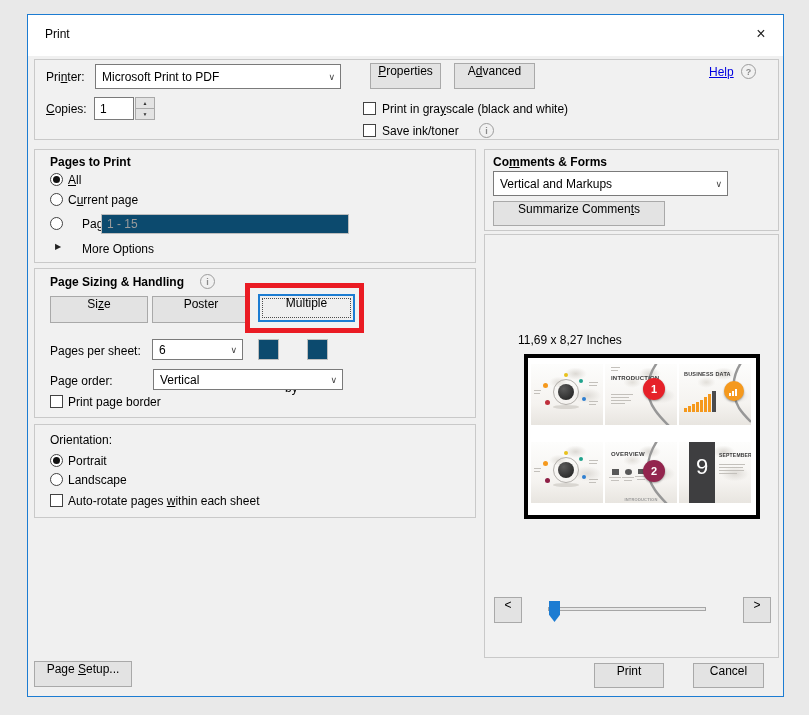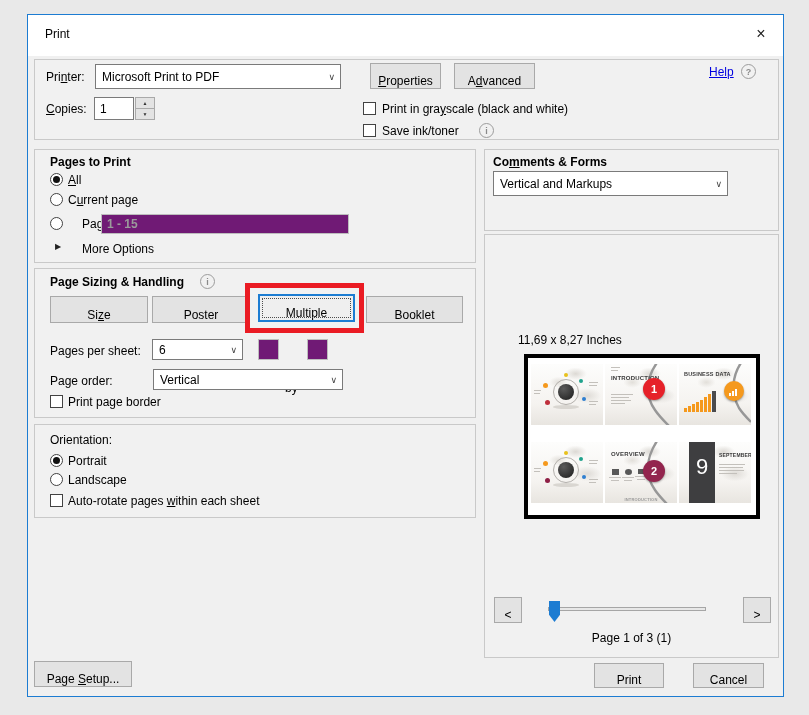--- a/index.html
+++ b/index.html
@@ -5,25 +5,25 @@
   *{box-sizing:border-box;margin:0;padding:0;font-family:"Liberation Sans",sans-serif;}
   html,body{width:809px;height:715px;overflow:hidden;}
   body{background:#e9e9e9;position:relative;font-size:12px;color:#000;}
   .dialog{position:absolute;left:27px;top:14px;width:757px;height:683px;background:#f0f0f0;border:1px solid var(--accent);}
   .titlebar{position:absolute;left:0;top:0;right:0;height:41px;background:#ffffff;}
   .wtitle{position:absolute;left:17px;top:12px;font-size:12px;}
   .close{position:absolute;right:8px;top:6px;width:28px;height:26px;text-align:center;line-height:26px;font-size:16px;color:#222;cursor:pointer;}
   .gbox{position:absolute;border:1px solid #c9c9c9;background:#f1f1f1;}
   .lbl{position:absolute;white-space:nowrap;line-height:14px;}
   .bold{font-weight:bold;}
-  .btn{position:absolute;background:#e3e3e3;border:1px solid #a9a9a9;display:flex;align-items:flex-end;justify-content:center;font-size:12px;cursor:pointer;}
+  .btn{position:absolute;background:#e3e3e3;border:1px solid #a9a9a9;display:flex;align-items:flex-start;justify-content:center;font-size:12px;cursor:pointer;}
   .combo{position:absolute;background:#fff;border:1px solid #7a7a7a;display:flex;align-items:center;padding-left:6px;cursor:pointer;white-space:nowrap;}
   .combo .chev{position:absolute;right:5px;top:50%;transform:translateY(-52%);font-size:9px;color:#3f3f3f;}
   .field{position:absolute;background:#fff;border:1px solid #7a7a7a;display:flex;align-items:center;padding-left:5px;}
-  .field.dis{border-color:#bdbdbd;color:#9b9b9b;background:#701a75;font-weight:bold;}
+  .field.dis{border-color:#bdbdbd;color:#9b9b9b;background:#0c4a6e;}
   .radio{position:absolute;width:13px;height:13px;border:1px solid #424242;border-radius:50%;background:#fff;cursor:pointer;}
   .radio.sel::after{content:"";position:absolute;left:2px;top:2px;width:7px;height:7px;border-radius:50%;background:#101010;}
   .cb{position:absolute;width:13px;height:13px;border:1px solid #424242;background:#fff;cursor:pointer;}
   .icirc{position:absolute;width:15px;height:15px;border:1px solid #9c9c9c;border-radius:50%;color:#8a8a8a;font-size:9px;font-weight:bold;font-family:"Liberation Serif",serif;display:flex;align-items:center;justify-content:center;}
   .helplink{position:absolute;color:var(--link_blue);text-decoration:underline;cursor:pointer;}
   .spin{position:absolute;width:20px;height:23px;display:flex;flex-direction:column;}
   .spin span{flex:1;background:#e3e3e3;border:1px solid #a9a9a9;font-size:5px;display:flex;align-items:center;justify-content:center;color:#333;cursor:pointer;}
   .spin span:first-child{border-bottom:none;}
   .tri{position:absolute;font-size:8px;color:#222;}
   .btn.focusmult{border:2px solid var(--accent);background:#efefef;}
@@ -133,23 +133,20 @@
 
     <div class="btn" style="left:15px;top:27px;width:98px;height:27px;">
         <span>Si<u>z</u>e</span>
       </div>
     <div class="btn focusmult" style="left:223px;top:25px;width:97px;height:28px;">
         <span>Multiple</span>
       </div>
     <div class="btn" style="left:117px;top:27px;width:98px;height:27px;">
         <span>Poster</span>
       </div>
-    <div class="btn" style="left:331px;top:27px;width:97px;height:27px;">
-        <span>Booklet</span>
-      </div>
     <div class="redbox" style="left:210px;top:14px;width:119px;height:50px;"></div>
 
     <div class="lbl" style="left:15px;top:75px;">Pages per sheet:</div>
     <div class="combo" style="left:117px;top:70px;width:91px;height:21px;">
       <span>6</span>
       <span class="chev">∨</span>
     </div>
     <div class="field dis" style="left:223px;top:70px;width:21px;height:21px;"></div>
     <div class="lbl" style="left:250px;top:75px;margin-top:37px;">by</div>
     <div class="field dis" style="left:272px;top:70px;width:21px;height:21px;"></div>
@@ -172,20 +169,23 @@
     <div class="cb" style="left:15px;top:69px;"></div>
     <div class="lbl" style="left:33px;top:69px;">Auto-rotate pages <u>w</u>ithin each sheet</div>
   </div>
 
   <div class="gbox" style="left:456px;top:134px;width:295px;height:82px;">
     <div class="lbl bold" style="left:8px;top:5px;">Co<u>m</u>ments &amp; Forms</div>
     <div class="combo" style="left:8px;top:21px;width:235px;height:25px;">
       <span>Vertical and Markups</span>
       <span class="chev">∨</span>
     </div>
+    <div class="btn" style="left:8px;top:51px;width:172px;height:25px;">
+        <span>Summarize Commen<u>t</u>s</span>
+      </div>
   </div>
 
   <div class="gbox" style="left:456px;top:219px;width:295px;height:424px;">
     <div class="lbl" style="left:33px;top:98px;font-size:12px;">11,69 x 8,27 Inches</div>
 
     <div class="pv" style="left:39px;top:119px;width:236px;height:165px;">
       <div class="pgrid">
 
         <div class="tile">
           <div class="map"></div>
@@ -326,21 +326,20 @@
     </div>
 
     <div class="btn" style="left:9px;top:362px;width:28px;height:26px;">
         <span>&lt;</span>
       </div>
     <div class="track" style="left:63px;top:372px;width:158px;"></div>
     <div class="thumb" style="left:64px;top:366px;"></div>
     <div class="btn" style="left:258px;top:362px;width:28px;height:26px;">
         <span>&gt;</span>
       </div>
-    <div class="lbl" style="left:0;right:0;top:396px;text-align:center;white-space:nowrap;">Page 1 of 3 (1)</div>
   </div>
 
   <div class="btn" style="left:6px;top:646px;width:98px;height:26px;">
       <span>Page <u>S</u>etup...</span>
     </div>
   <div class="btn" style="left:566px;top:648px;width:70px;height:25px;">
       <span>Print</span>
     </div>
   <div class="btn" style="left:665px;top:648px;width:71px;height:25px;">
       <span>Cancel</span>

